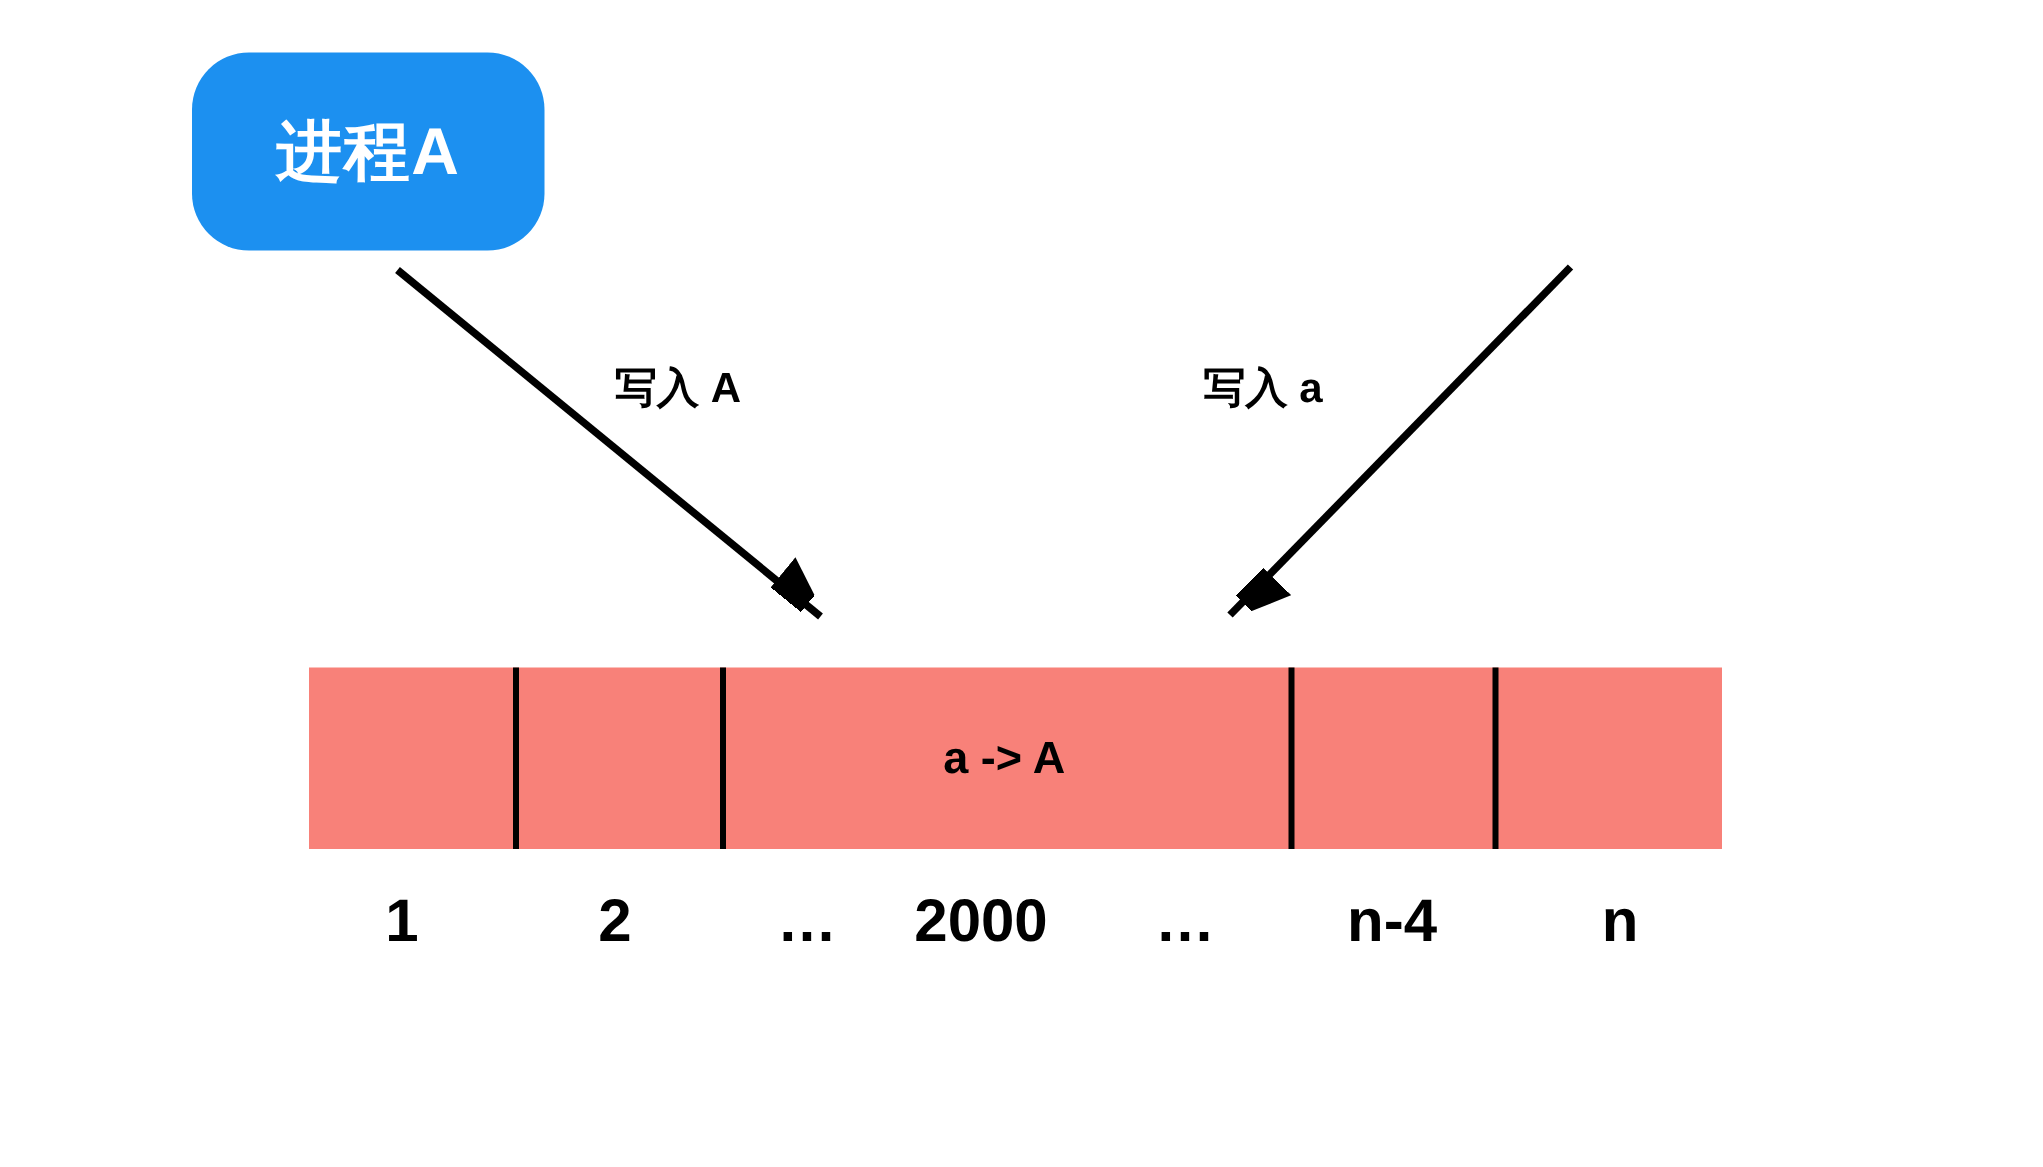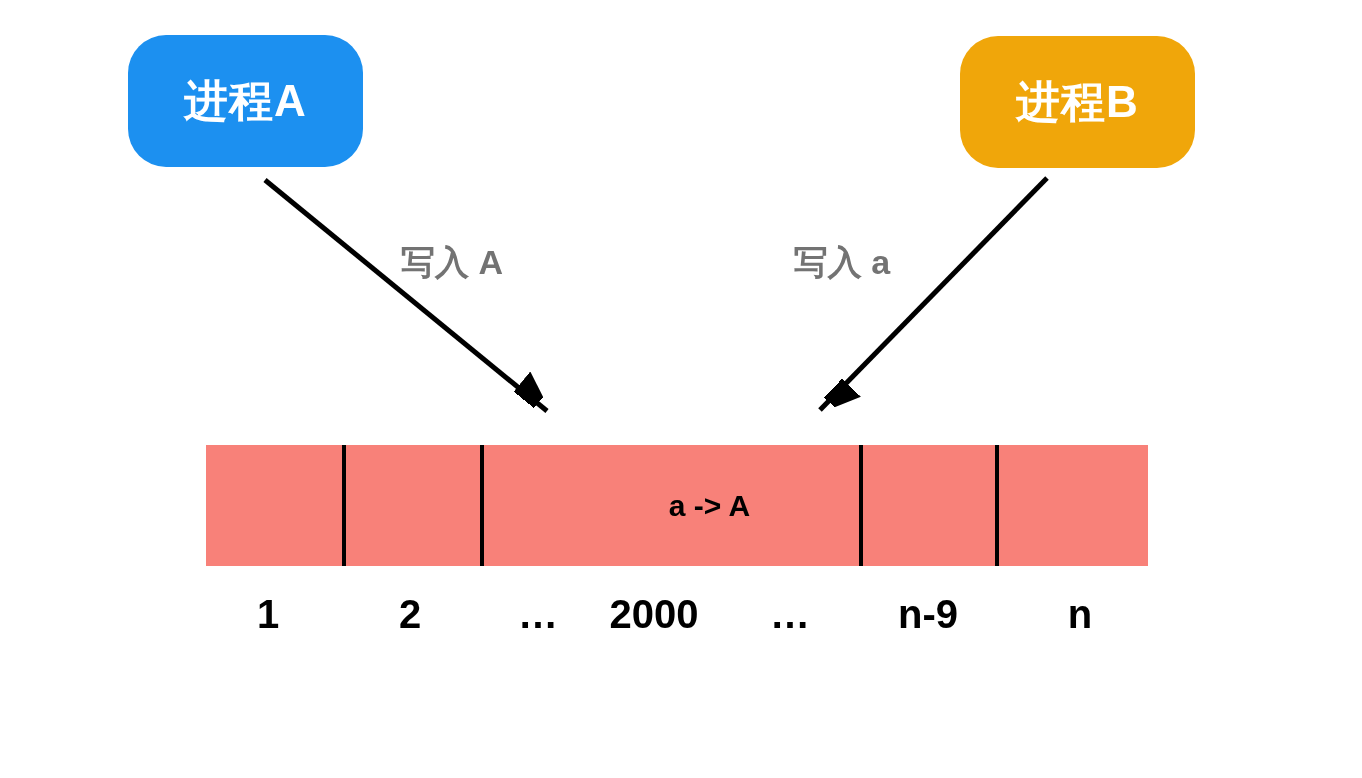--- a/index.html
+++ b/index.html
@@ -29,23 +29,23 @@
   .arrows-layer {
     position: absolute;
     left: 0; top: 0;
     width: 1362px;
     height: 778px;
     pointer-events: none;
   }
   .arrow-label {
     position: absolute;
     transform: translateX(-50%);
-    font-size: 34px;
+    font-size: 28px;
     font-weight: bold;
-    color: #737373;
+    color: #000000;
     white-space: nowrap;
   }
   .arrow-label-a { left: 452px; top: 240px; }
   .arrow-label-b { left: 842px; top: 240px; }
   .memory-bar {
     position: absolute;
     left: 206px; top: 445px;
     width: 942px; height: 121px;
     background: #f88179;
   }
@@ -60,21 +60,20 @@
     position: absolute;
     left: 274px; top: 0;
     width: 379px; height: 121px;
     display: flex;
     align-items: center;
     justify-content: center;
     font-size: 30px;
     font-weight: bold;
     color: #000000;
     white-space: nowrap;
-    margin-left: 40px;
   }
   .index-label {
     position: absolute;
     top: 592px;
     height: 44px;
     line-height: 44px;
     transform: translateX(-50%);
     font-size: 40px;
     font-weight: bold;
     color: #000000;
@@ -93,23 +92,20 @@
 </style>
 </head>
 <body>
 
 <div class="canvas">
 
   <div class="process-box box-a">
     <span>进程A</span>
   </div>
 
-  <div class="process-box box-b">
-    <span>进程B</span>
-  </div>
 
   <svg class="arrows-layer" viewBox="0 0 1362 778" xmlns="http://www.w3.org/2000/svg">
     <defs>
       <marker id="arrowhead" markerWidth="5.2" markerHeight="5.2" refX="7.6" refY="4" orient="auto" markerUnits="strokeWidth">
         <path d="M0,0 L9,4 L0,8 z" fill="#000000"></path>
       </marker>
     </defs>
     <line x1="265" y1="180" x2="547" y2="411" stroke="#000000" stroke-width="5" marker-end="url(#arrowhead)"></line>
     <line x1="1047" y1="178" x2="820" y2="410" stroke="#000000" stroke-width="5" marker-end="url(#arrowhead)"></line>
   </svg>
@@ -123,17 +119,17 @@
     <div class="divider" style="left:653px"></div>
     <div class="divider" style="left:789px"></div>
     <div class="cell-text">a -&gt; A</div>
   </div>
 
   <div class="index-label" style="left:268px">1</div>
   <div class="index-label" style="left:410px">2</div>
   <div class="index-label" style="left:538px">…</div>
   <div class="index-label" style="left:654px">2000</div>
   <div class="index-label" style="left:790px">…</div>
-  <div class="index-label" style="left:928px">n-9</div>
+  <div class="index-label" style="left:928px">n-4</div>
   <div class="index-label" style="left:1080px">n</div>
 
 
 </div>
 
 </body></html>

